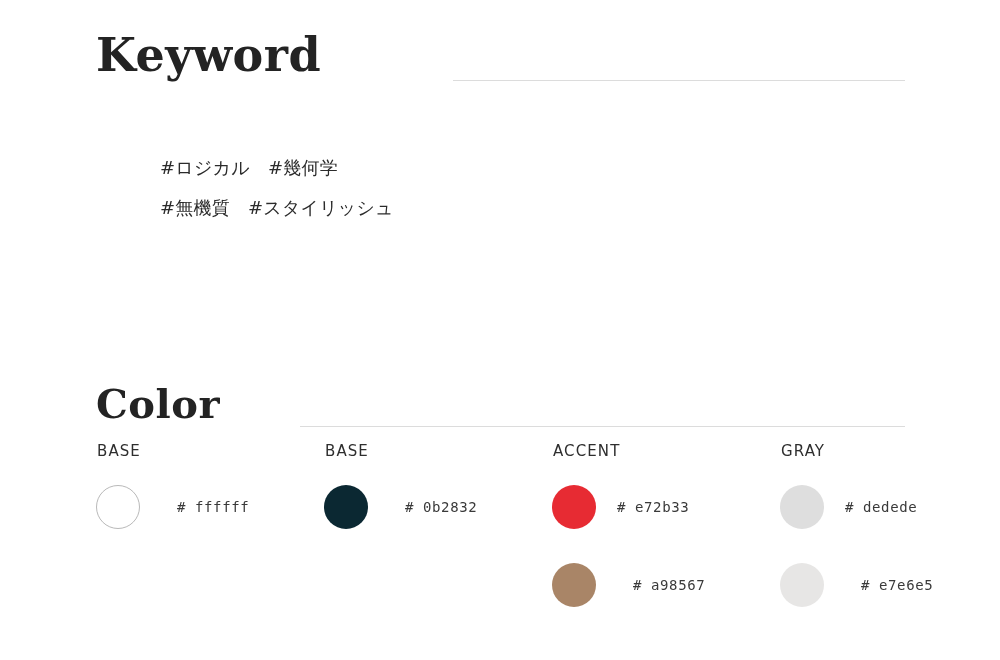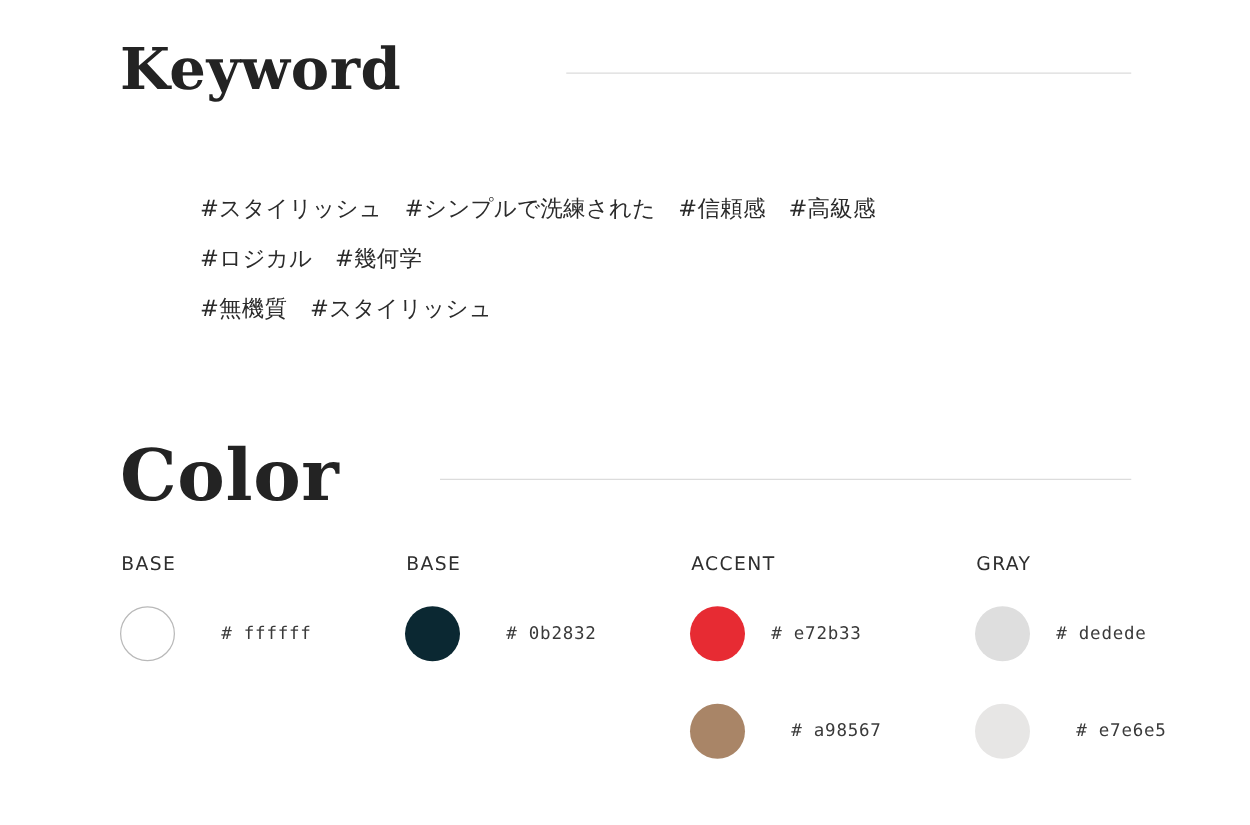--- a/index.html
+++ b/index.html
@@ -20,21 +20,21 @@
   .page {
     position: relative;
     width: 1000px;
     height: 660px;
   }
 
   
   .section-head {
     position: absolute;
     display: flex;
-    align-items: center;
+    align-items: flex-end;
     left: 96px;
     right: 95px;
     gap: 44px;
   }
   .section-title {
     font-family: "DejaVu Serif", "Liberation Serif", serif;
     font-weight: 700;
     font-size: 46px;
     line-height: 1;
     color: #232323;
@@ -49,21 +49,21 @@
     margin-left: 30px;
     position: relative;
     top: 3px;
   }
 
   #keyword-head { top: 32px; }
   #keyword-head .section-title { font-size: 46px; }
   #keyword-head .section-rule { margin-left: 88px; }
 
   #color-head { top: 352px; }
-  #color-head .section-title { font-size: 57px; }
+  #color-head .section-title { font-size: 40px; margin-top: 32px; }
   #color-head .section-rule { margin-left: 36px; }
 
   
   .keyword-list {
     position: absolute;
     left: 160px;
     top: 148px;
     font-size: 18px;
     line-height: 40px;
     color: #2b2b2b;
@@ -124,21 +124,20 @@
 <body style="background: rgb(255, 255, 255);">
 
 <div class="page">
 
   <div class="section-head" id="keyword-head">
     <div class="section-title">Keyword</div>
     <div class="section-rule"></div>
   </div>
 
   <div class="keyword-list">
-    <div class="keyword-line">#スタイリッシュ　#シンプルで洗練された　#信頼感　#高級感</div>
     <div class="keyword-line">#ロジカル　#幾何学</div>
     <div class="keyword-line">#無機質　#スタイリッシュ</div>
   </div>
 
   <div class="section-head" id="color-head">
     <div class="section-title">Color</div>
     <div class="section-rule"></div>
   </div>
 
   <div class="palette">

